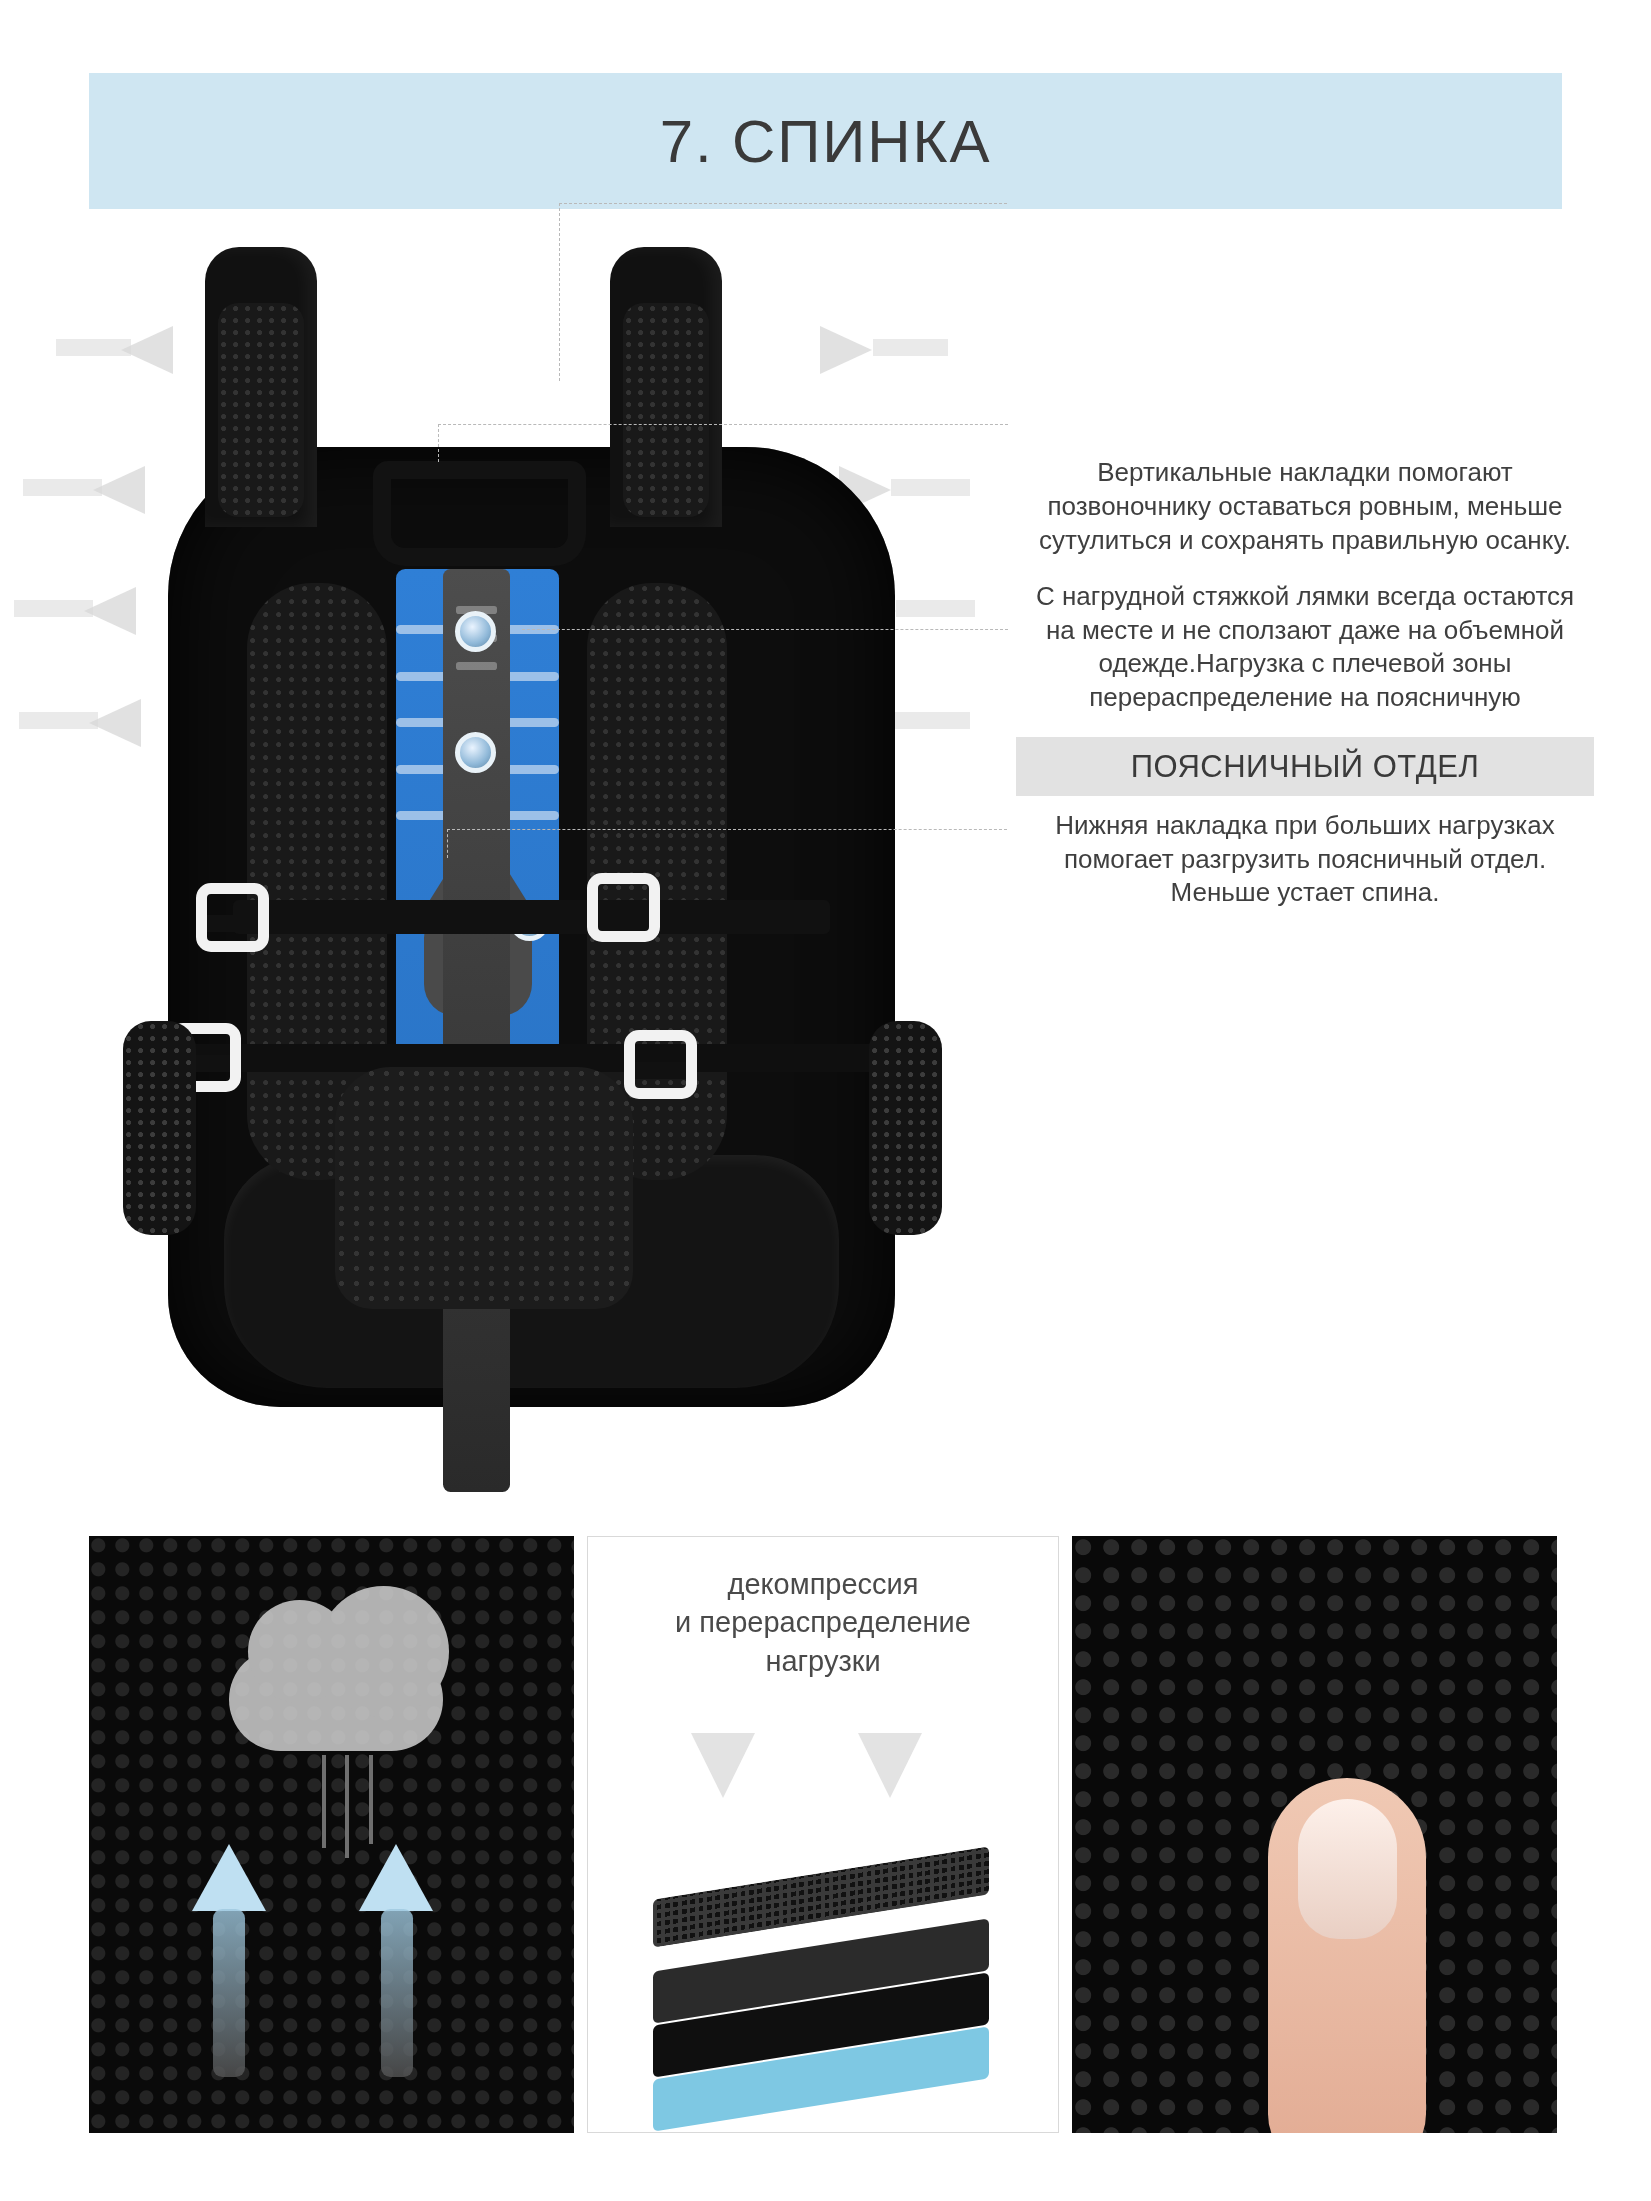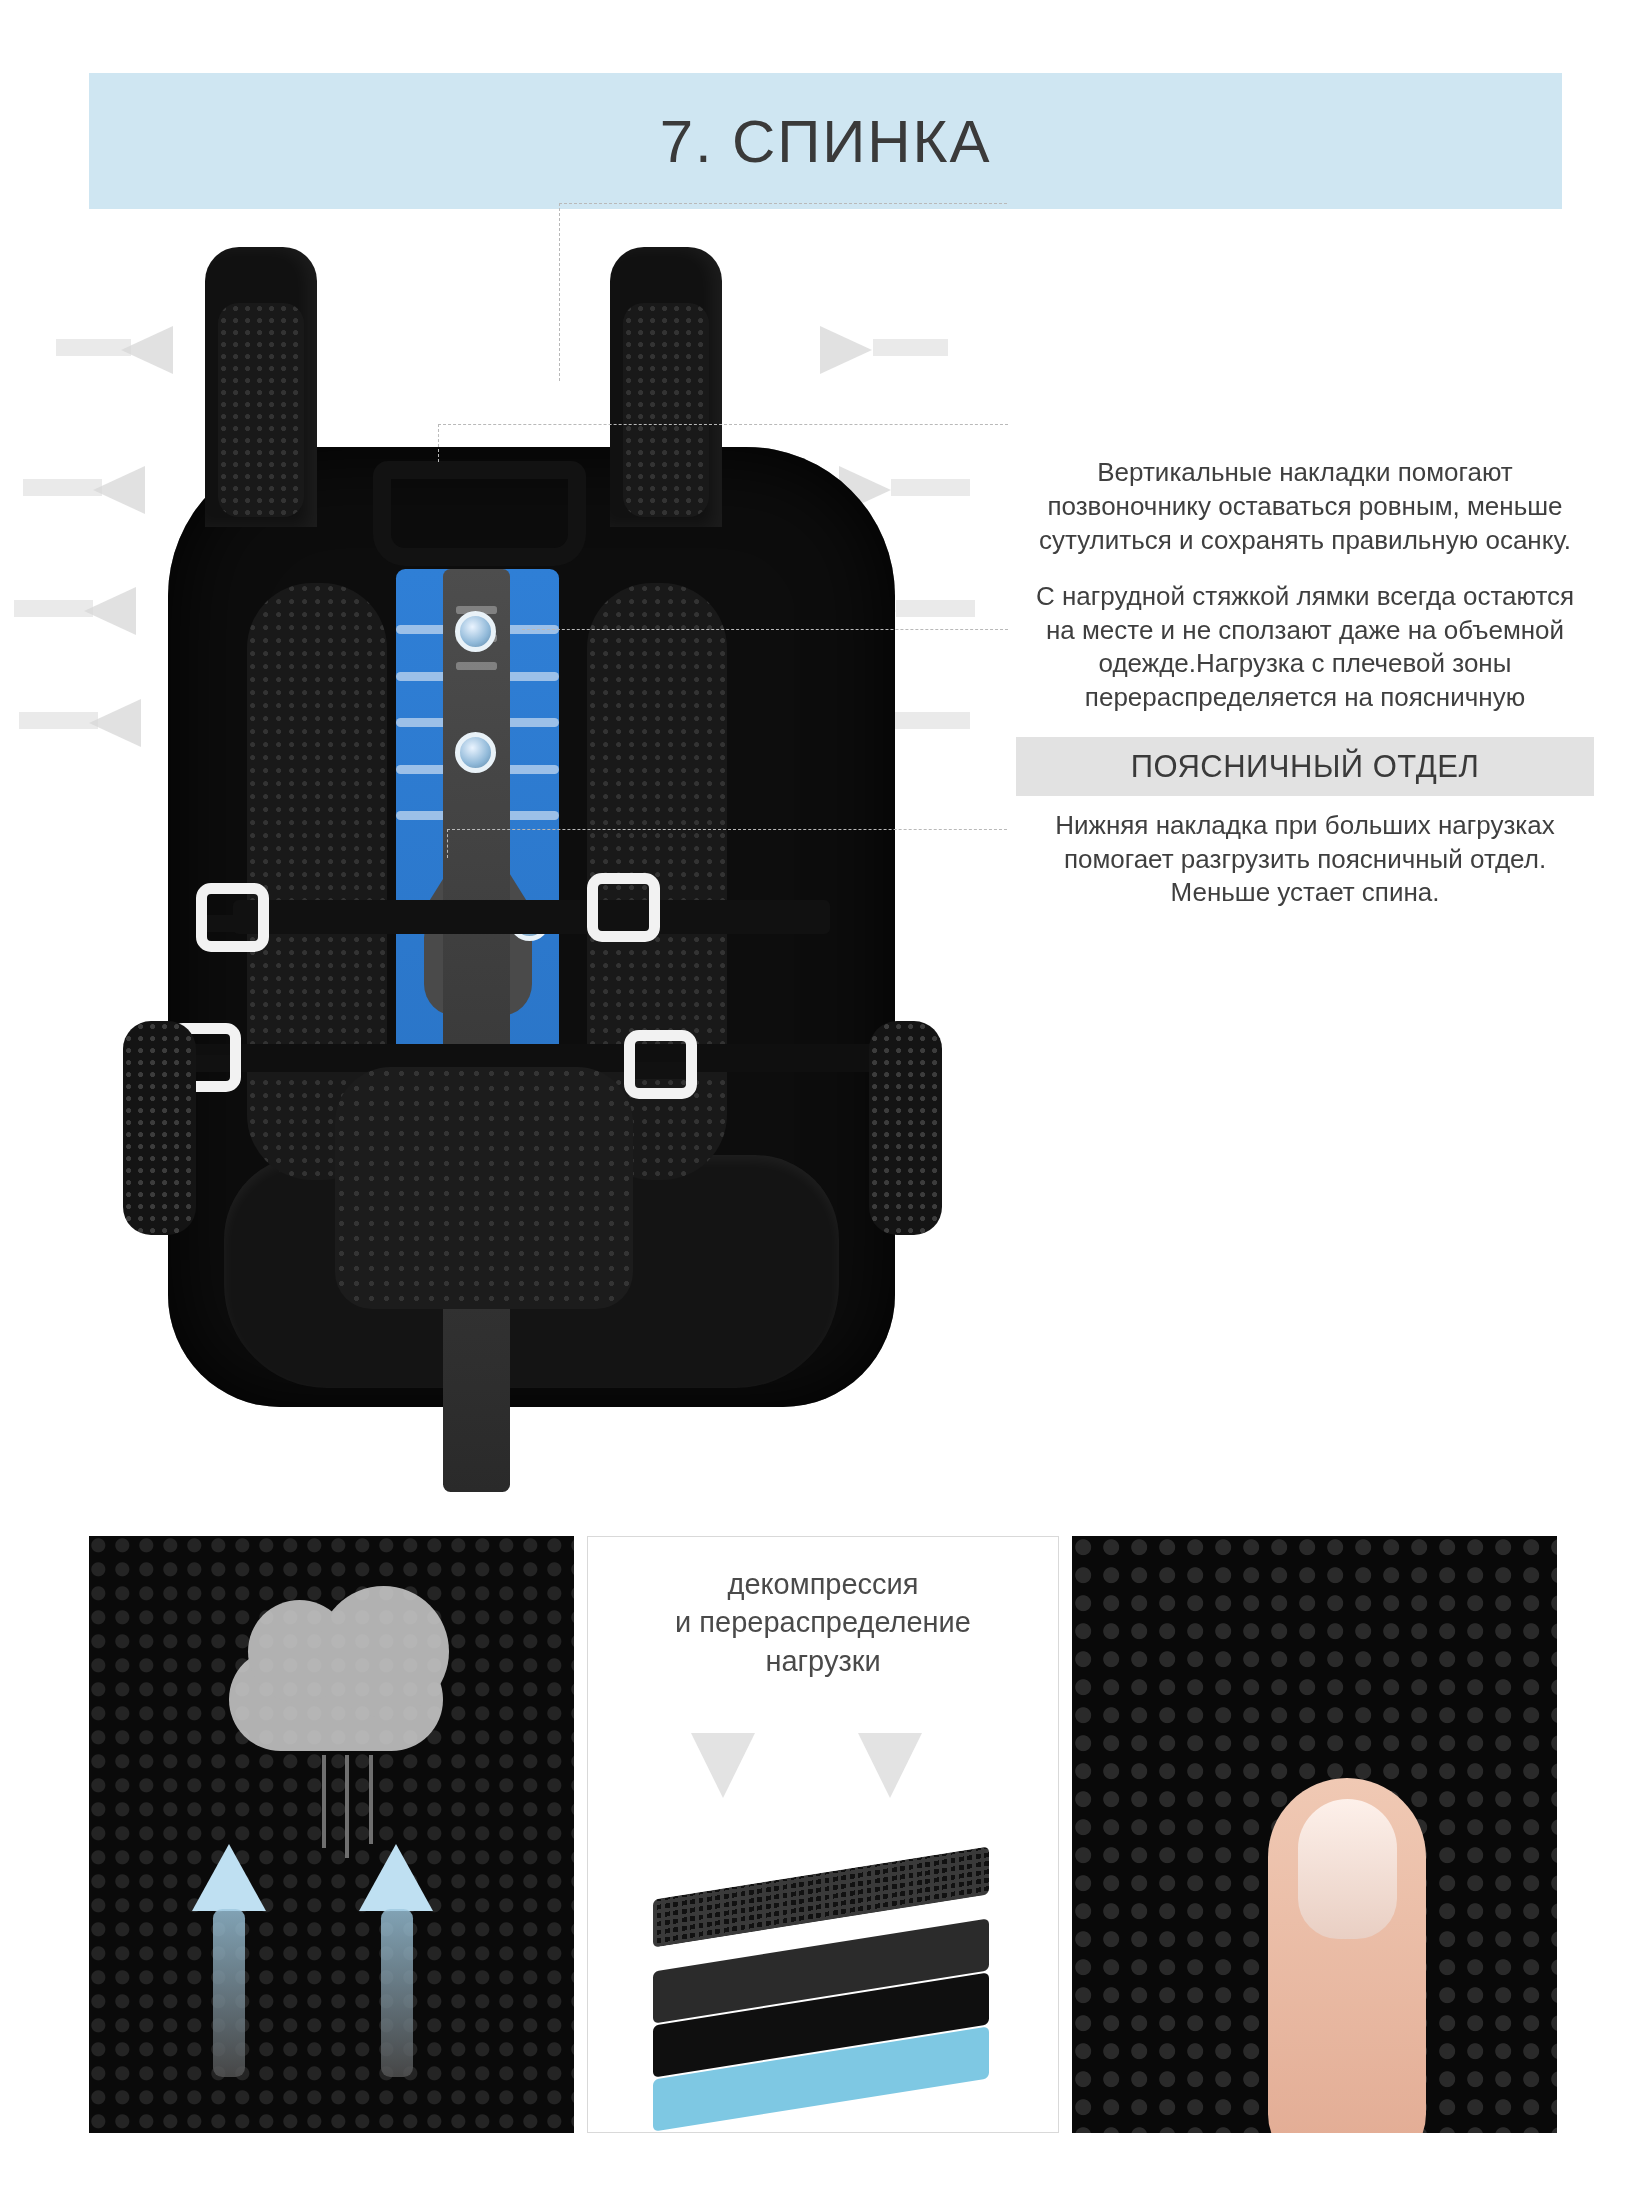--- a/index.html
+++ b/index.html
@@ -288,21 +288,21 @@
   <div class="leader" style="left:447px;top:615px;width:559px;height:28px;"></div>
 
   <div class="callouts">
 
     <div class="co-block">
       <div class="co-body">Вертикальные накладки помогают позвоночнику оставаться ровным, меньше сутулиться и сохранять правильную осанку.</div>
     </div>
 
 
     <div class="co-block">
-      <div class="co-body">С нагрудной стяжкой лямки всегда остаются на месте и не сползают даже на объемной одежде.Нагрузка с плечевой зоны перераспределяется на поясничную</div>
+      <div class="co-body">С нагрудной стяжкой лямки всегда остаются на месте и не сползают даже на объемной одежде.Нагрузка с плечевой зоны перераспределение на поясничную</div>
     </div>
 
     <div class="co-block">
       <div class="co-head">ПОЯСНИЧНЫЙ ОТДЕЛ</div>
       <div class="co-body">Нижняя накладка при больших нагрузках помогает разгрузить поясничный отдел. Меньше устает спина.</div>
     </div>
 
   </div>
 </div>
 

